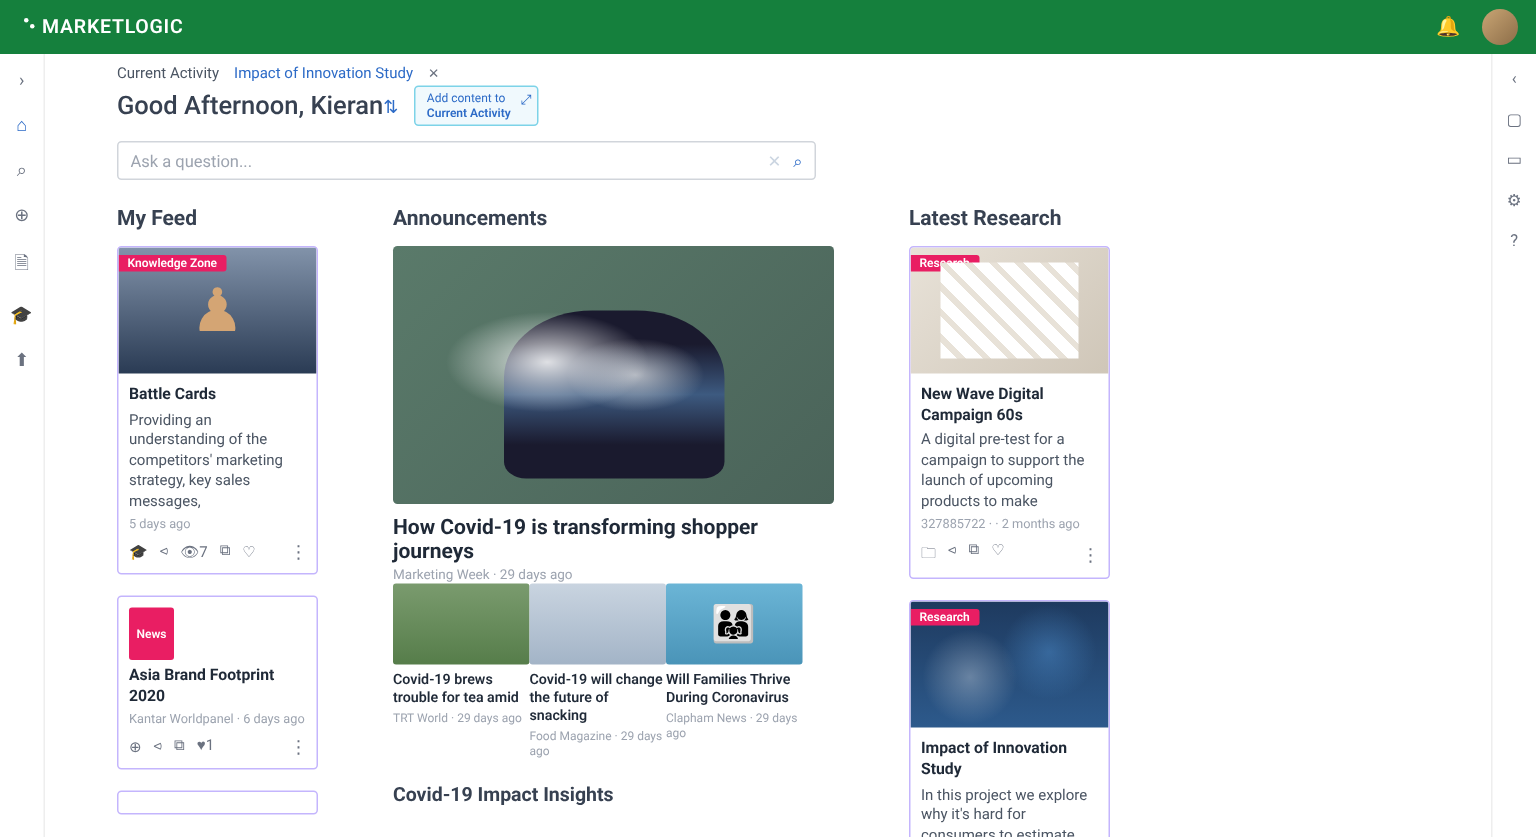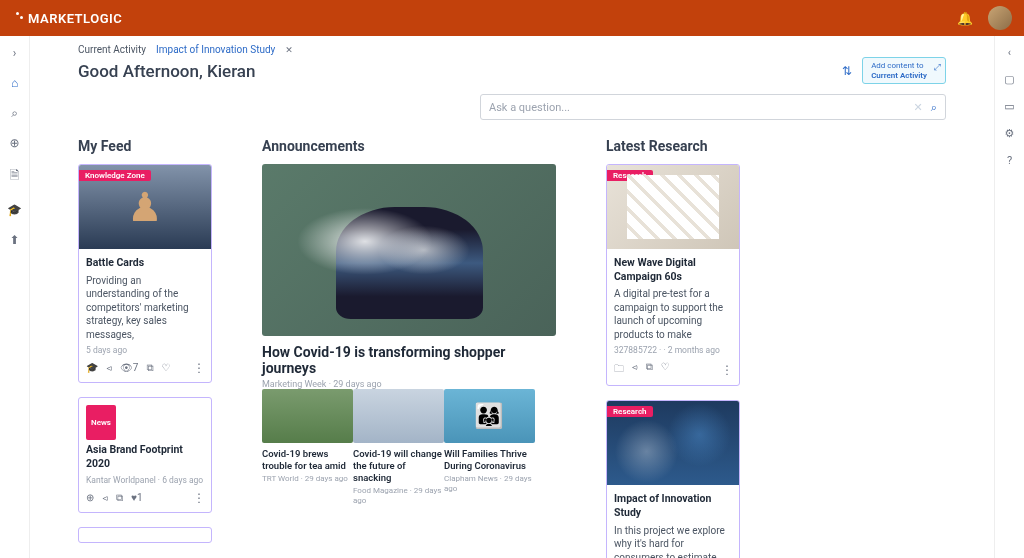--- a/index.html
+++ b/index.html
@@ -1,43 +1,43 @@
 <!DOCTYPE html>
 <html><head>
 <meta charset="utf-8">
 <style>
 *{margin:0;padding:0;box-sizing:border-box;font-family:-apple-system,BlinkMacSystemFont,"Segoe UI",Roboto,sans-serif}
 body{background:#fff;width:1024px;height:558px;overflow:hidden;position:relative}
-.topbar{height:36px;background:#c2410c;display:flex;align-items:center;justify-content:space-between;padding:0 12px}
+.topbar{height:36px;background:#15803d;display:flex;align-items:center;justify-content:space-between;padding:0 12px}
 .logo{color:#fff;font-size:13px;font-weight:600;letter-spacing:0.5px;display:flex;align-items:center;gap:2px}
 .logo-dots{display:inline-block;width:14px;height:12px;position:relative}
 .logo-dots::before,.logo-dots::after{content:'';position:absolute;width:3px;height:3px;background:#fff;border-radius:50%}
 .logo-dots::before{top:0;left:4px}
 .logo-dots::after{top:4px;left:8px}
 .topbar-right{display:flex;align-items:center;gap:14px}
 .bell-icon{color:#fff;font-size:13px}
 .avatar{width:24px;height:24px;border-radius:50%;background:linear-gradient(135deg,#c9a574,#8c6d48)}
 .left-rail{position:absolute;left:0;top:36px;width:30px;height:calc(100% - 36px);background:#fff;border-right:1px solid #eee;display:flex;flex-direction:column;align-items:center;padding-top:10px;gap:16px}
 .left-rail .ri{color:#6b7280;font-size:12px;cursor:pointer}
 .left-rail .ri.active{color:#2d6bc7}
 .right-rail{position:absolute;right:0;top:36px;width:30px;height:calc(100% - 36px);background:#fff;border-left:1px solid #eee;display:flex;flex-direction:column;align-items:center;padding-top:10px;gap:14px}
 .right-rail .ri{color:#6b7280;font-size:11px;cursor:pointer}
 .content{position:absolute;left:30px;right:30px;top:36px;bottom:0;padding:8px 48px 0 48px;overflow:hidden}
 .breadcrumb{display:flex;align-items:center;gap:10px;font-size:10px;margin-bottom:2px}
 .breadcrumb .bc1{color:#4b5563}
 .breadcrumb .bc2{color:#2d6bc7;cursor:pointer}
 .breadcrumb .x{color:#6b7280;font-size:9px;cursor:pointer}
-.header-row{display:flex;align-items:center;justify-content:space-between;margin-bottom:10px}
+.header-row{display:flex;align-items:center;margin-bottom:10px}
 .greeting{font-size:17px;color:#374151;font-weight:500}
 .header-actions{display:flex;align-items:center;gap:10px}
 .tune{color:#2d6bc7;font-size:12px;cursor:pointer}
 .add-content{border:1px solid #7dd3e8;border-radius:3px;padding:3px 18px 3px 8px;background:#f0f9fd;font-size:8px;color:#2d6bc7;line-height:1.2;position:relative;cursor:pointer}
 .add-content .b{font-weight:600}
 .add-content .exp{position:absolute;right:4px;top:4px;font-size:9px}
-.search-wrap{display:flex;justify-content:flex-end;margin-bottom:18px}
+.search-wrap{display:flex;justify-content:flex-start;margin-bottom:18px}
 .search{width:466px;height:26px;border:1px solid #d1d5db;border-radius:3px;display:flex;align-items:center;padding:0 8px;position:relative}
 .search input{flex:1;border:none;outline:none;font-size:11px;color:#6b7280}
 .search input::placeholder{color:#9ca3af}
 .search .xbtn{color:#cbd5e1;font-size:11px;margin-right:8px;cursor:pointer}
 .search .mag{color:#2d6bc7;font-size:11px;cursor:pointer}
 .columns{display:flex;gap:50px}
 .col{flex:0 0 auto}
 .col.feed{width:134px}
 .col.ann{width:294px}
 .col.res{width:134px}
@@ -204,20 +204,21 @@
           <div class="mini-img snack"></div>
           <div class="mini-title">Covid-19 will change the future of snacking</div>
           <div class="mini-meta">Food Magazine · 29 days ago</div>
         </div>
         <div class="mini">
           <div class="mini-img fam"></div>
           <div class="mini-title">Will Families Thrive During Coronavirus</div>
           <div class="mini-meta">Clapham News · 29 days ago</div>
         </div>
       </div>
+      <div class="insights-title">Covid-19 Impact Insights</div>
 
     </div>
 
     <div class="col res">
       <div class="section-title">Latest Research</div>
 
       <div class="card">
         <div class="card-img paper">
           <span class="tag">Research</span>
         </div>

